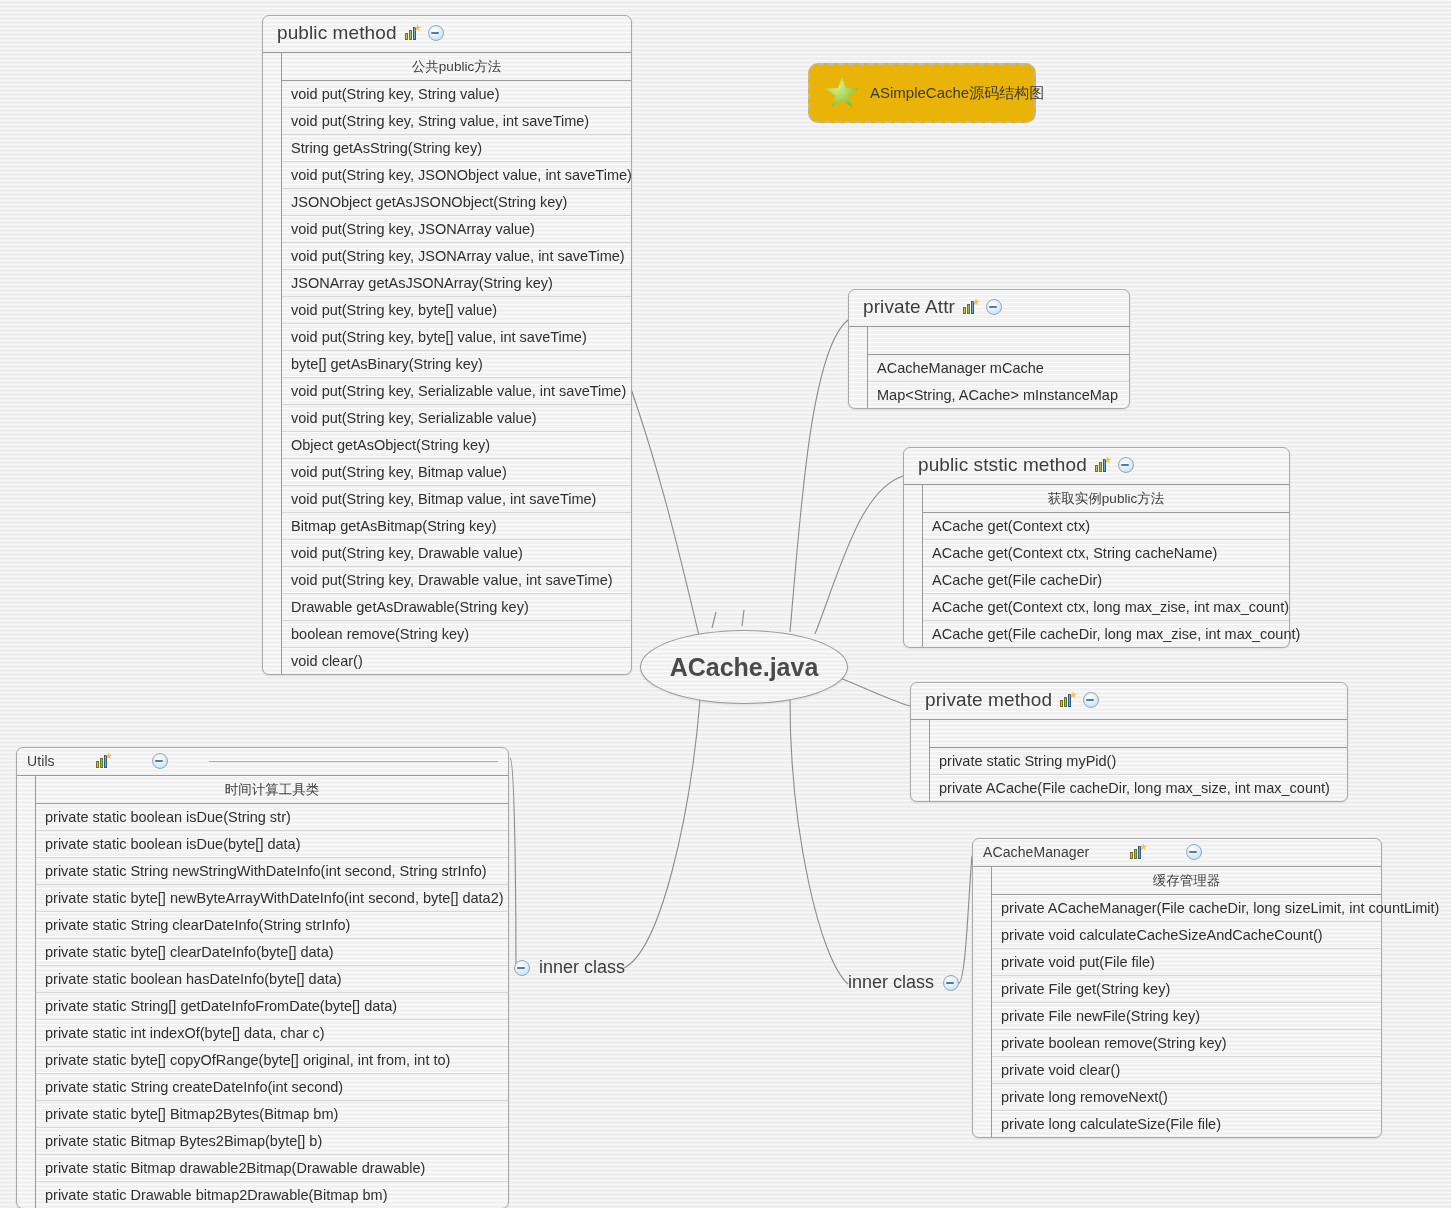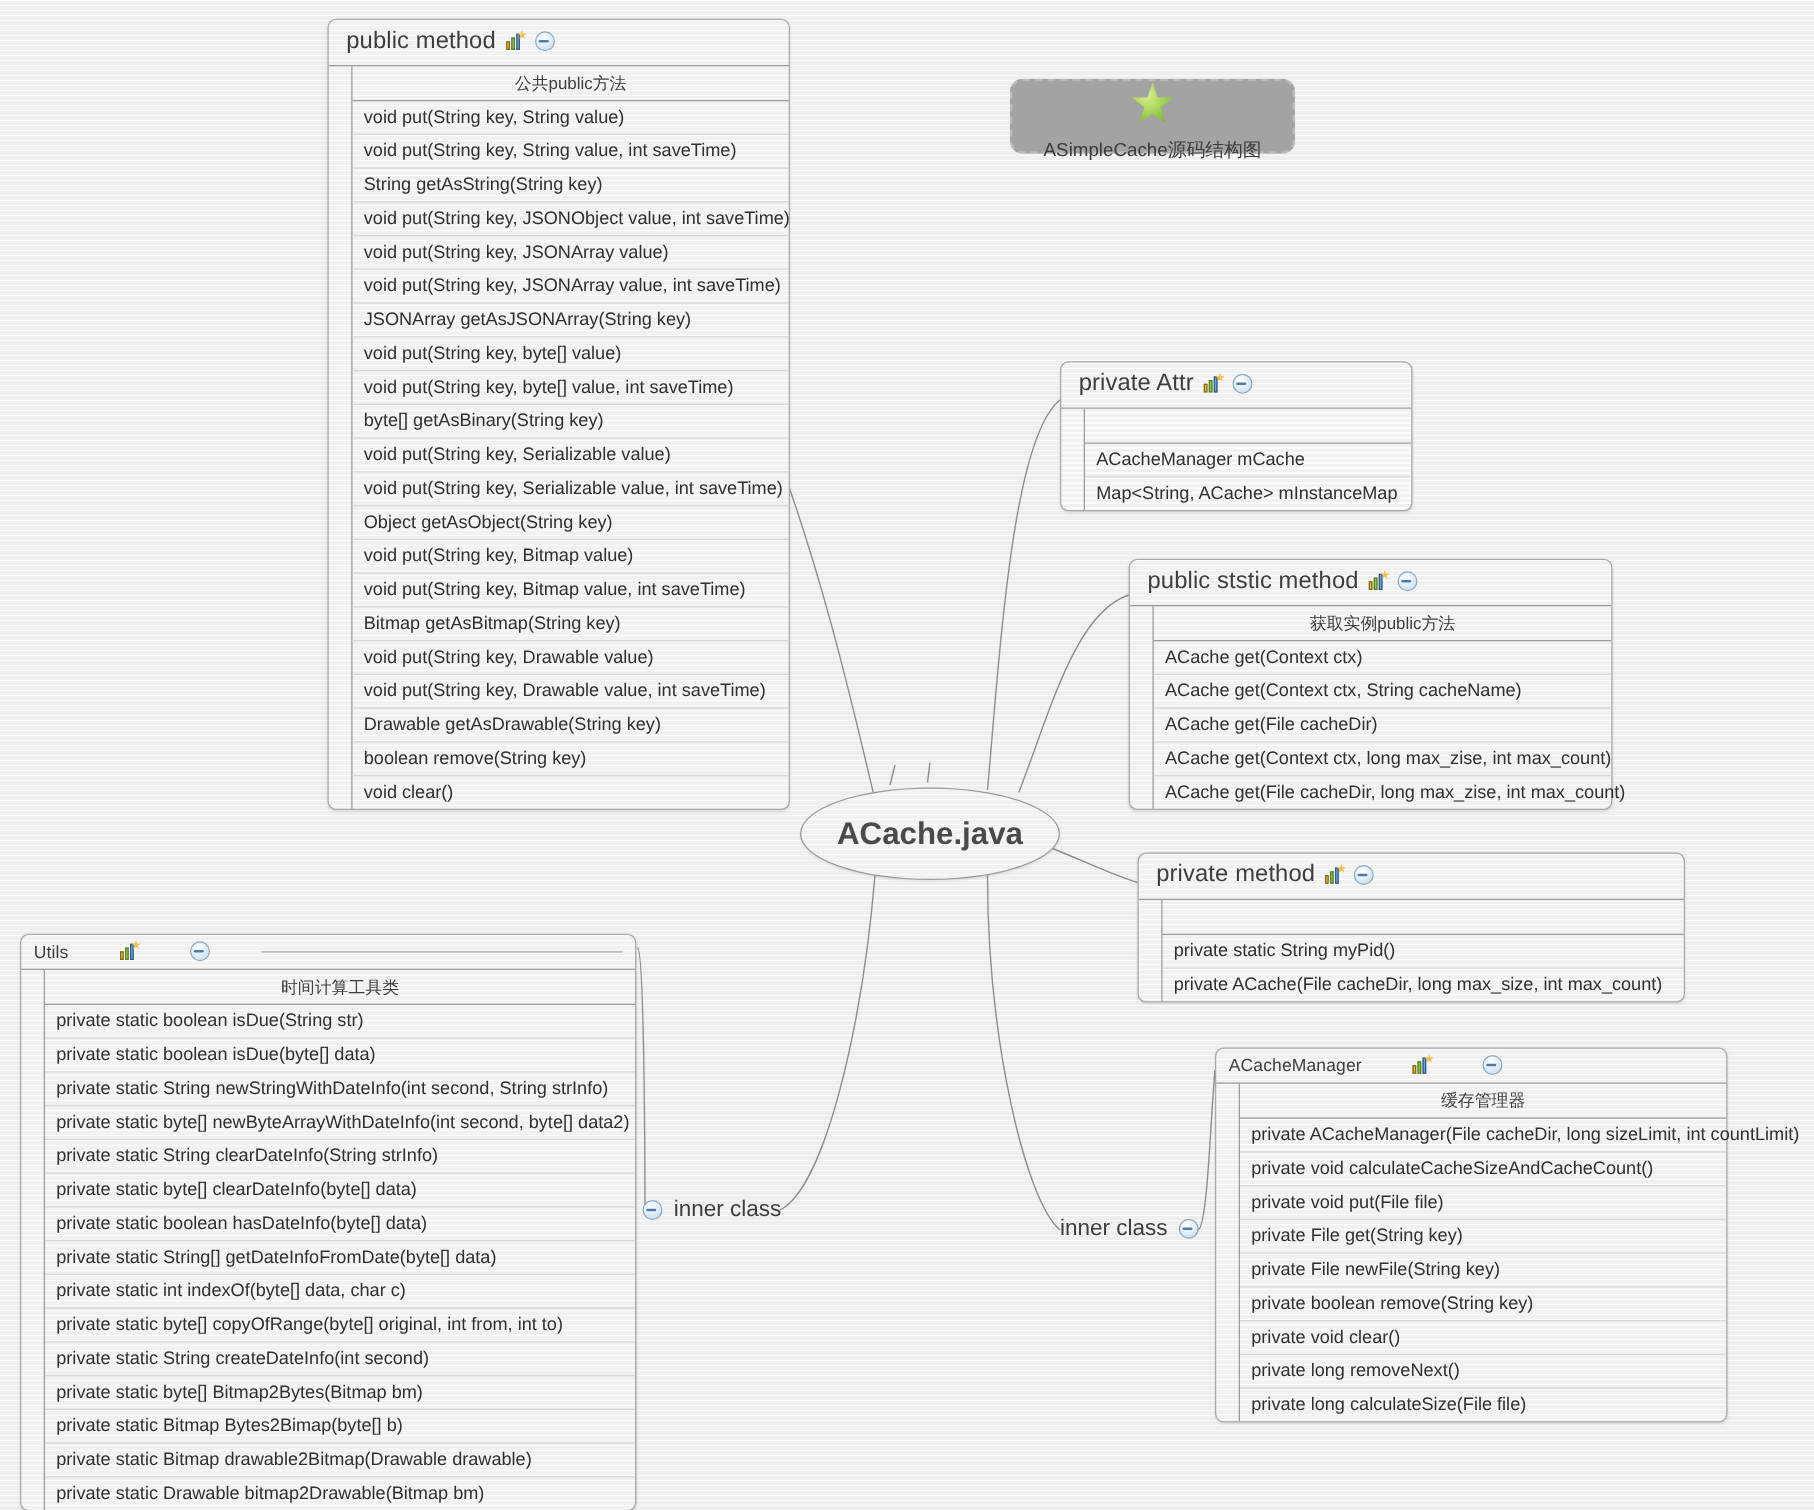--- a/index.html
+++ b/index.html
@@ -184,27 +184,26 @@
 
   
   #legend-box {
     position: absolute;
     left: 808px;
     top: 63px;
     width: 228px;
     height: 60px;
     border: 2px dashed #b9b9b9;
     border-radius: 10px;
-    background-color: #a3a3a3;
+    background-color: #eab308;
     display: flex;
     align-items: center;
     gap: 10px;
     padding: 0 14px;
     box-sizing: border-box;
-    flex-direction: column;
   }
   .star-icon {
     width: 36px;
     height: 34px;
     flex: 0 0 36px;
     background: radial-gradient(circle at 38% 32%, #d9ef8f 0%, #9ed14f 45%, #5f9f25 100%);
     clip-path: polygon(50% 2%, 61% 36%, 97% 36%, 68% 58%, 79% 93%, 50% 72%, 21% 93%, 32% 58%, 3% 36%, 39% 36%);
   }
   #legend-box .legend-text {
     font-size: 15px;
@@ -282,28 +281,29 @@
     <span class="collapse-icon"></span>
   </div>
   <div class="node-body">
     <div class="gutter"></div>
     <div class="rows">
       <div class="caption-row">公共public方法</div>
       <div class="m-row">void put(String key, String value)</div>
       <div class="m-row">void put(String key, String value, int saveTime)</div>
       <div class="m-row">String getAsString(String key)</div>
       <div class="m-row">void put(String key, JSONObject value, int saveTime)</div>
+      <div class="m-row">JSONObject getAsJSONObject(String key)</div>
       <div class="m-row">void put(String key, JSONArray value)</div>
       <div class="m-row">void put(String key, JSONArray value, int saveTime)</div>
       <div class="m-row">JSONArray getAsJSONArray(String key)</div>
       <div class="m-row">void put(String key, byte[] value)</div>
       <div class="m-row">void put(String key, byte[] value, int saveTime)</div>
       <div class="m-row">byte[] getAsBinary(String key)</div>
+      <div class="m-row">void put(String key, Serializable value, int saveTime)</div>
       <div class="m-row">void put(String key, Serializable value)</div>
-      <div class="m-row">void put(String key, Serializable value, int saveTime)</div>
       <div class="m-row">Object getAsObject(String key)</div>
       <div class="m-row">void put(String key, Bitmap value)</div>
       <div class="m-row">void put(String key, Bitmap value, int saveTime)</div>
       <div class="m-row">Bitmap getAsBitmap(String key)</div>
       <div class="m-row">void put(String key, Drawable value)</div>
       <div class="m-row">void put(String key, Drawable value, int saveTime)</div>
       <div class="m-row">Drawable getAsDrawable(String key)</div>
       <div class="m-row">boolean remove(String key)</div>
       <div class="m-row">void clear()</div>
     </div>

